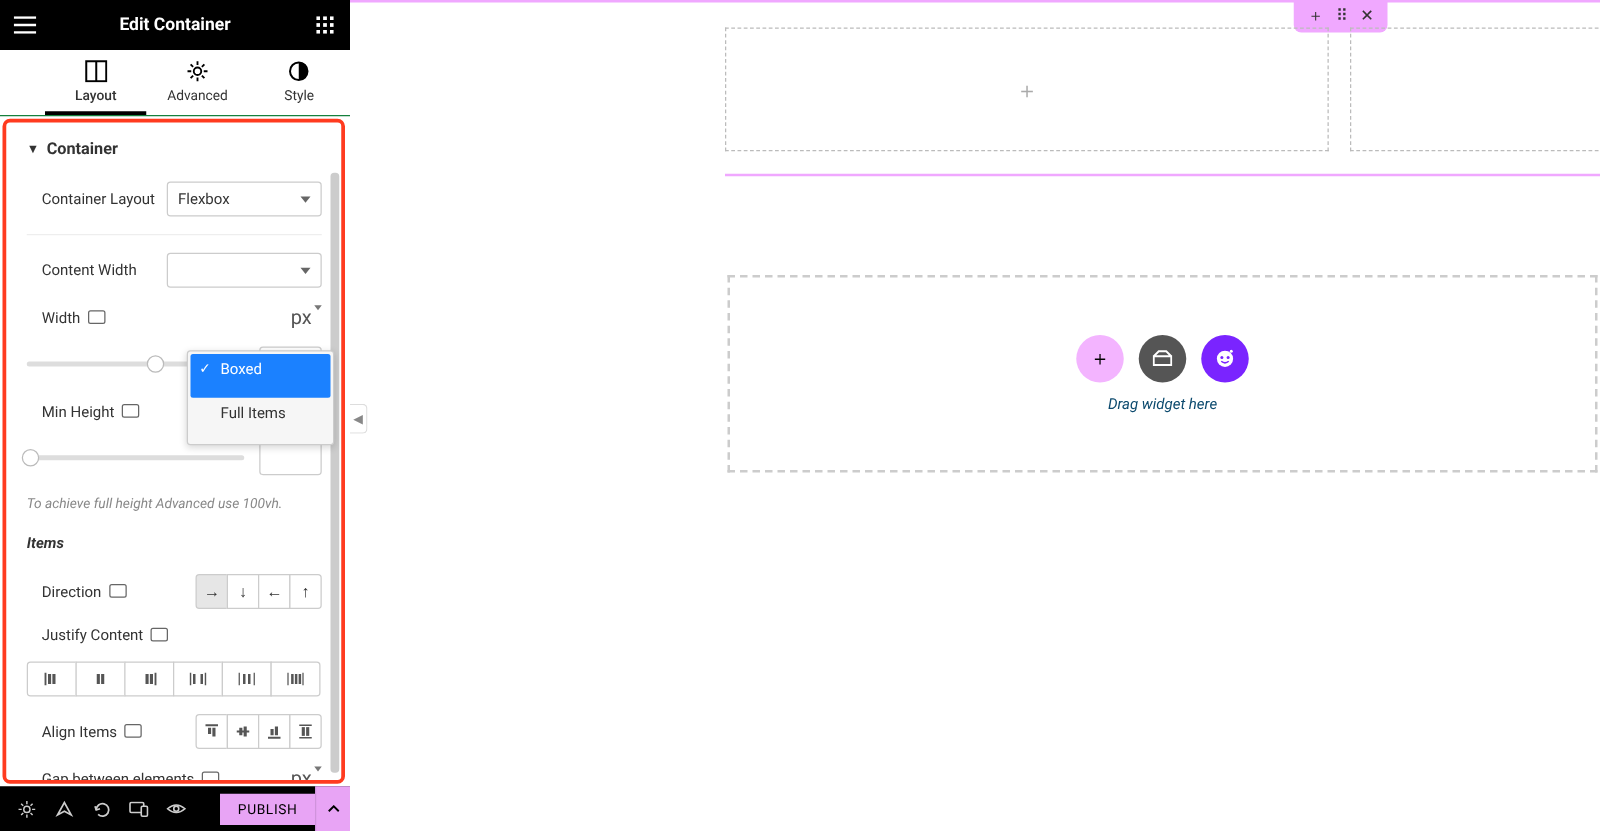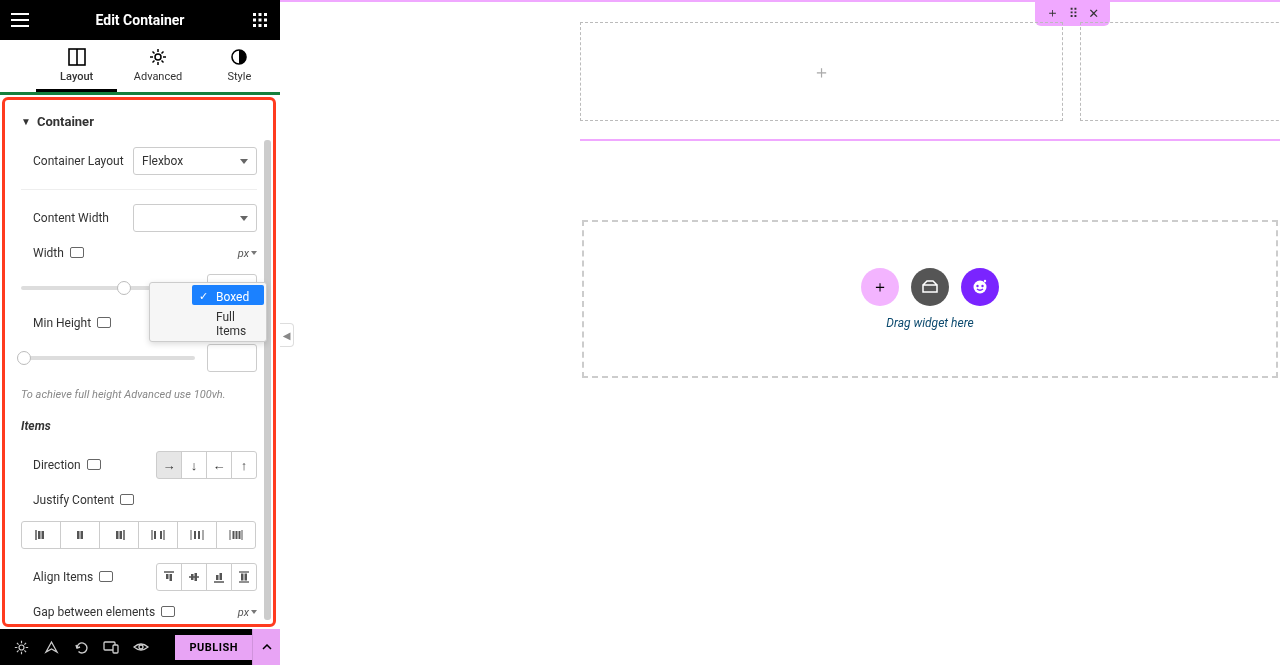--- a/index.html
+++ b/index.html
@@ -1,53 +1,53 @@
 <!DOCTYPE html>
 <html><head>
 <meta charset="utf-8">
 <style>
 * { margin: 0; padding: 0; box-sizing: border-box; font-family: -apple-system, Roboto, Arial, sans-serif; }
 body { width: 1280px; height: 665px; background: #fff; overflow: hidden; display: flex; }
 .panel { width: 280px; height: 665px; display: flex; flex-direction: column; background: #fff; }
 .panel-head { background: #000; color: #fff; height: 40px; display: flex; align-items: center; padding: 0 8px; }
 .menu-ic, .dots-ic { width: 24px; height: 24px; display: flex; align-items: center; justify-content: center; cursor: pointer; }
 .panel-title { flex: 1; text-align: center; font-size: 14px; font-weight: 700; }
-.tabs { display: flex; border-bottom: 3px solid #15803d; padding-left: 36px; }
+.tabs { display: flex; border-bottom: 1px solid #15803d; padding-left: 36px; }
 .tab { flex: 1; text-align: center; padding: 8px 0 6px; cursor: pointer; font-size: 11px; color: #333; }
 .tab.active { border-bottom: 3px solid #000; font-weight: 500; }
 .tab-ic { display: block; margin: 0 auto 4px; width: 18px; height: 18px; }
 .redbox { border: 3px solid #ff3b1f; border-radius: 6px; margin: 2px 4px 2px 2px; flex: 1; overflow-y: auto; position: relative; }
 .pcontent { padding: 14px 16px 10px; font-size: 12px; color: #333; }
 .sec-head { display: flex; align-items: center; gap: 6px; font-weight: 700; font-size: 13px; cursor: pointer; margin-bottom: 18px; }
 .row { display: flex; align-items: center; justify-content: space-between; margin-bottom: 14px; }
 .lbl { font-size: 12px; color: #333; margin-left: 12px; }
 .sel { width: 124px; height: 28px; border: 1px solid #ccc; border-radius: 3px; padding: 0 8px; font-size: 12px; display: flex; align-items: center; justify-content: space-between; cursor: pointer; background: #fff; }
 .caret { border-left: 4px solid transparent; border-right: 4px solid transparent; border-top: 5px solid #666; }
 hr { border: none; border-top: 1px solid #eee; margin: 6px 0 14px; }
 .dropdown { position: absolute; left: 128px; top: 78px; width: 118px; background: #f6f6f6; border: 1px solid #ccc; border-radius: 3px; box-shadow: 0 2px 6px rgba(0,0,0,.15); z-index: 50; padding: 2px; }
-.dd-item { padding: 5px 8px 1px 24px; font-size: 12px; position: relative; cursor: pointer; border-radius: 2px; margin-left: 40px; }
+.dd-item { padding: 5px 8px 16px 24px; font-size: 12px; position: relative; cursor: pointer; border-radius: 2px; }
 .dd-item.sel-item { background: #1b81ff; color: #fff; }
 .dd-item.sel-item::before { content: '✓'; position: absolute; left: 7px; font-size: 11px; }
-.unit { font-size: 11px; color: #555; display: flex; align-items: center; gap: 2px; font-style: italic; }
+.unit { font-size: 16px; color: #555; display: flex; align-items: flex-start; gap: 2px; }
 .unit .sm-caret { border-left: 3px solid transparent; border-right: 3px solid transparent; border-top: 4px solid #777; }
 .slider { width: 174px; height: 4px; background: #ddd; border-radius: 2px; position: relative; }
 .slider .thumb { width: 14px; height: 14px; border-radius: 50%; background: #fff; border: 1px solid #bbb; position: absolute; top: -5px; }
 .sinput { width: 50px; height: 28px; border: 1px solid #ccc; border-radius: 3px; text-align: center; font-size: 12px; }
 .hint { font-size: 11px; font-style: italic; color: #888; margin: 16px 0 18px; }
 .items-hdr { font-weight: 700; font-size: 12px; margin-bottom: 18px; font-style: italic; }
 .dev-ic { width: 14px; height: 11px; border: 1.5px solid #666; border-radius: 2px; display: inline-block; position: relative; top: 1px; }
 .btngrp { display: flex; }
 .btngrp .b { width: 26px; height: 28px; border: 1px solid #ccc; display: flex; align-items: center; justify-content: center; cursor: pointer; margin-left: -1px; background: #fff; font-size: 13px; }
 .btngrp .b:first-child { margin-left: 0; border-radius: 3px 0 0 3px; }
 .btngrp .b:last-child { border-radius: 0 3px 3px 0; }
 .btngrp .b.active { background: #e6e6e6; }
 .btngrp.wide .b { width: 40px; }
 .footer { height: 36px; background: #000; display: flex; align-items: center; padding: 0 0 0 6px; }
 .fbtn { width: 30px; height: 36px; color: #ccc; display: flex; align-items: center; justify-content: center; cursor: pointer; }
-.publish { background: #e8a4f5; color: #000; font-size: 11px; font-weight: 700; padding: 0 14px; height: 25px; display: flex; align-items: center; margin-left: auto; letter-spacing: .5px; }
+.publish { background: #e8a4f5; color: #000; font-size: 11px; font-weight: 400; padding: 0 14px; height: 25px; display: flex; align-items: center; margin-left: auto; letter-spacing: .5px; }
 .pub-caret { width: 28px; height: 36px; background: #e8a4f5; display: flex; align-items: center; justify-content: center; border-left: 1px solid rgba(0,0,0,.1); }
 .canvas { flex: 1; position: relative; background: #fff; }
 .topbar { position: absolute; top: 0; left: 0; right: 0; height: 2px; background: #f0a8ff; }
 .cbox { position: absolute; border: 1px dashed #bbb; }
 .cbox1 { left: 300px; top: 22px; width: 483px; height: 99px; }
 .cbox2 { left: 800px; top: 22px; width: 480px; height: 99px; }
 .plus { position: absolute; left: 50%; top: 50%; transform: translate(-50%, -50%); font-size: 18px; color: #aaa; cursor: pointer; }
 .editbar { position: absolute; top: 0; left: 755px; width: 75px; height: 26px; background: #f0a8ff; border-radius: 0 0 6px 6px; display: flex; align-items: center; justify-content: space-around; padding: 0 6px; }
 .editbar .eic { font-size: 13px; color: #333; cursor: pointer; }
 .gridline { position: absolute; left: 300px; right: 0; top: 139px; height: 2px; background: #f0a8ff; }

